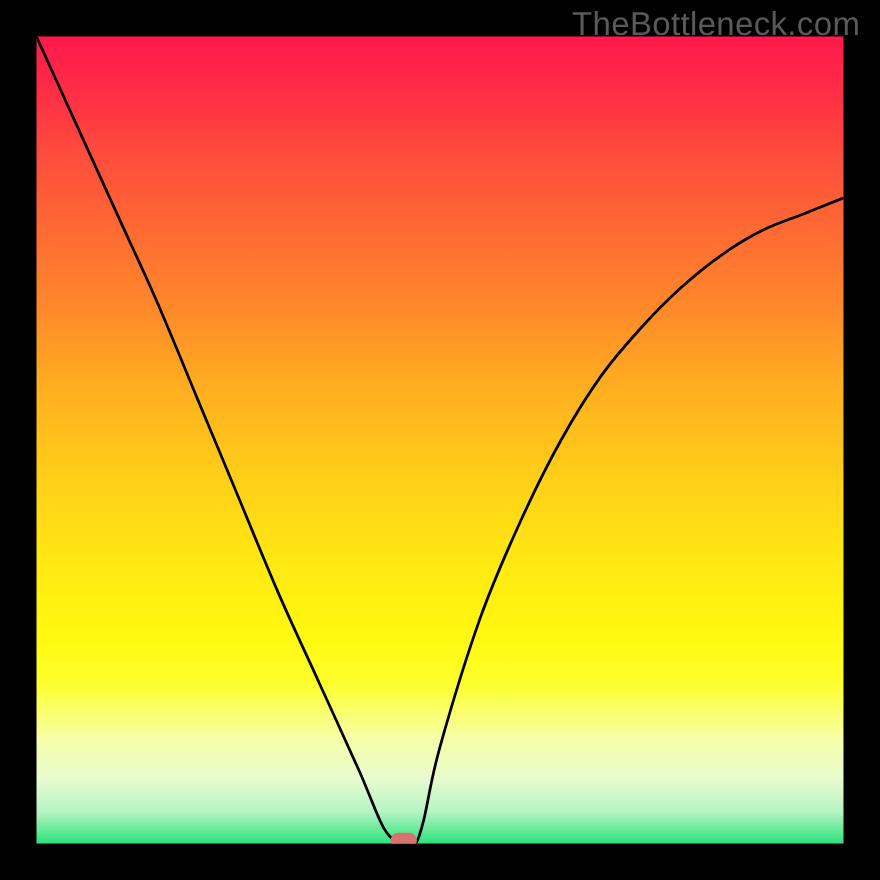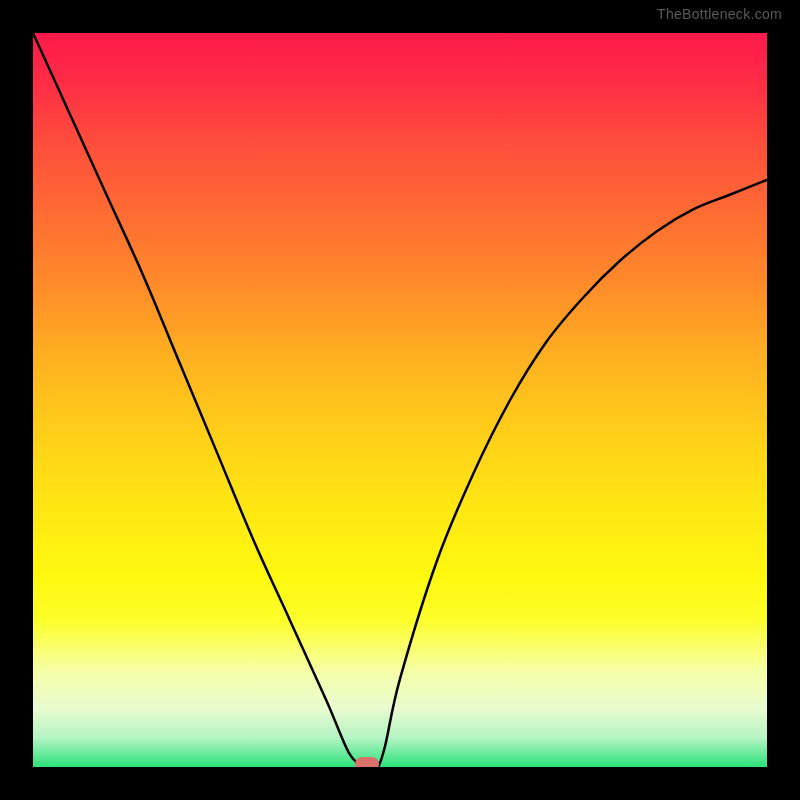--- a/index.html
+++ b/index.html
@@ -8,21 +8,21 @@
     position: absolute;
     top: 0; left: 0;
     width: 800px; height: 800px;
     background: #000;
   }
   .watermark {
     position: absolute;
     top: 6px;
     right: 18px;
     color: #5a5a5a;
-    font-size: 14px;
+    font-size: 30px;
     font-weight: 500;
     letter-spacing: 0.3px;
     z-index: 10;
   }
   .plot-area {
     position: absolute;
     top: 33px;
     left: 33px;
     width: 734px;
     height: 734px;

